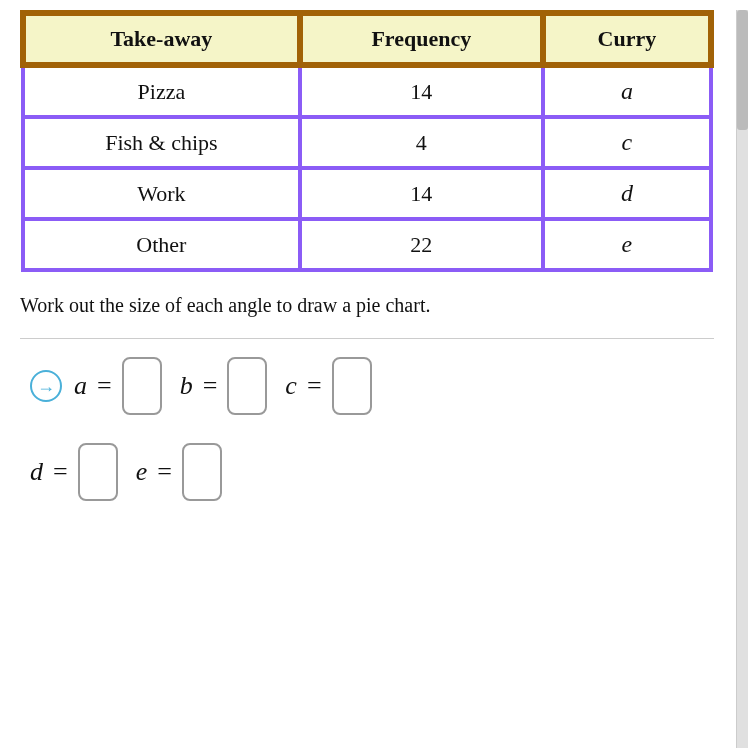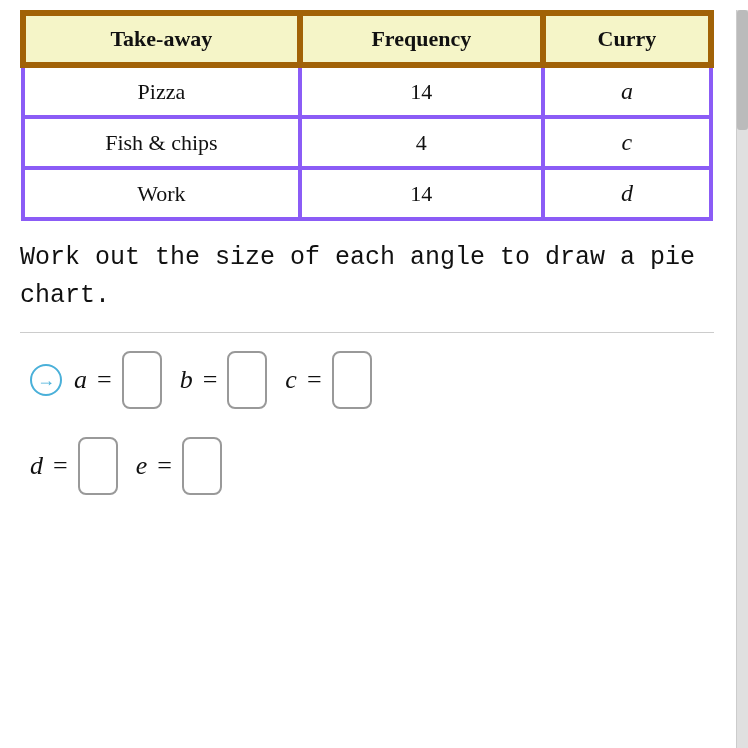--- a/index.html
+++ b/index.html
@@ -80,23 +80,23 @@
     
     .angle-letter {
       font-style: italic;
       font-family: Georgia, serif;
       font-size: 24px;
     }
 
     
     .instruction {
       margin: 18px 0 18px 0;
-      font-size: 25px;
+      font-size: 20px;
       line-height: 1.5;
-      font-family: Liberation Mono, monospace;
+      font-family: Liberation Serif, serif;
     }
 
     
     .divider {
       border: none;
       border-top: 1.5px solid #ccc;
       margin: 10px 0 18px 0;
     }
 
     
@@ -182,20 +182,25 @@
             <tr>
               <td>Fish &amp; chips</td>
               <td>4</td>
               <td><span class="angle-letter">c</span></td>
             </tr>
             <tr>
               <td>Work</td>
               <td>14</td>
               <td><span class="angle-letter">d</span></td>
             </tr>
+            <tr>
+              <td>Other</td>
+              <td>22</td>
+              <td><span class="angle-letter">e</span></td>
+            </tr>
           </tbody>
       </table>
     </div>
 
     <p class="instruction">Work out the size of each angle to draw a pie chart.</p>
 
     <hr class="divider">
 
     <div class="answer-section">
       <div class="answer-row">

